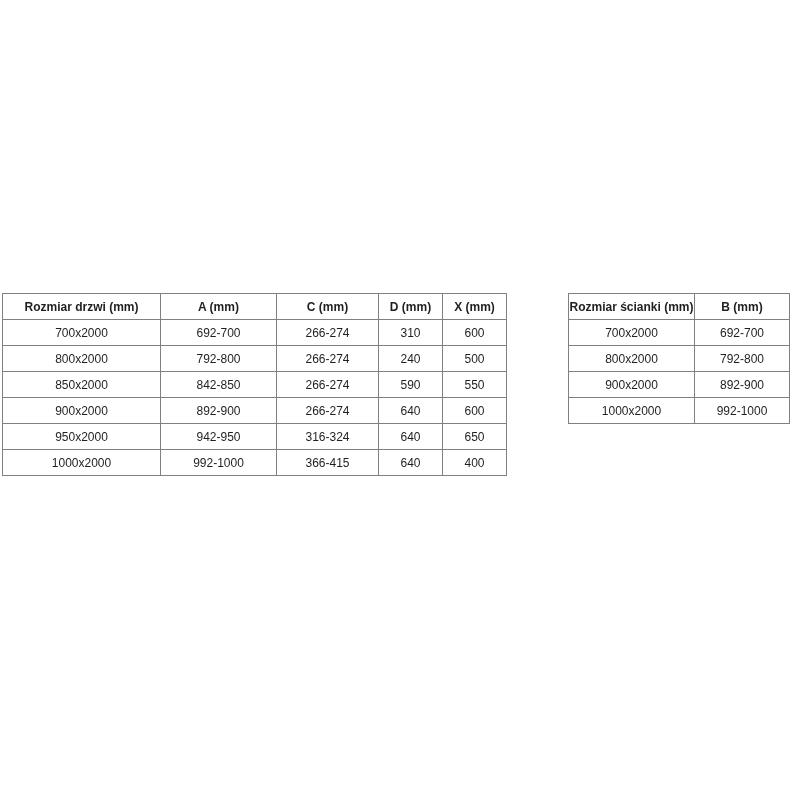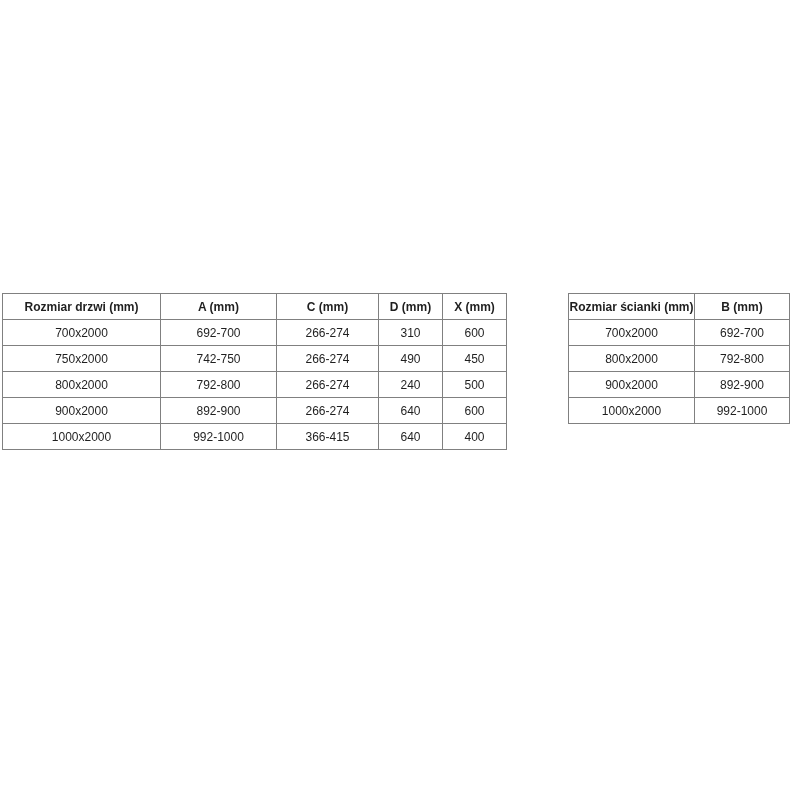--- a/index.html
+++ b/index.html
@@ -69,39 +69,46 @@
     </thead>
     <tbody>
       <tr>
         <td>700x2000</td>
         <td>692-700</td>
         <td>266-274</td>
         <td>310</td>
         <td>600</td>
       </tr>
       <tr>
-        <td>750x2000</td>
-        <td>742-750</td>
-        <td>266-274</td>
-        <td>490</td>
-        <td>450</td>
-      </tr>
-      <tr>
         <td>800x2000</td>
         <td>792-800</td>
         <td>266-274</td>
         <td>240</td>
         <td>500</td>
       </tr>
       <tr>
+        <td>850x2000</td>
+        <td>842-850</td>
+        <td>266-274</td>
+        <td>590</td>
+        <td>550</td>
+      </tr>
+      <tr>
         <td>900x2000</td>
         <td>892-900</td>
         <td>266-274</td>
         <td>640</td>
         <td>600</td>
+      </tr>
+      <tr>
+        <td>950x2000</td>
+        <td>942-950</td>
+        <td>316-324</td>
+        <td>640</td>
+        <td>650</td>
       </tr>
       <tr>
         <td>1000x2000</td>
         <td>992-1000</td>
         <td>366-415</td>
         <td>640</td>
         <td>400</td>
       </tr>
     </tbody>
   </table>

